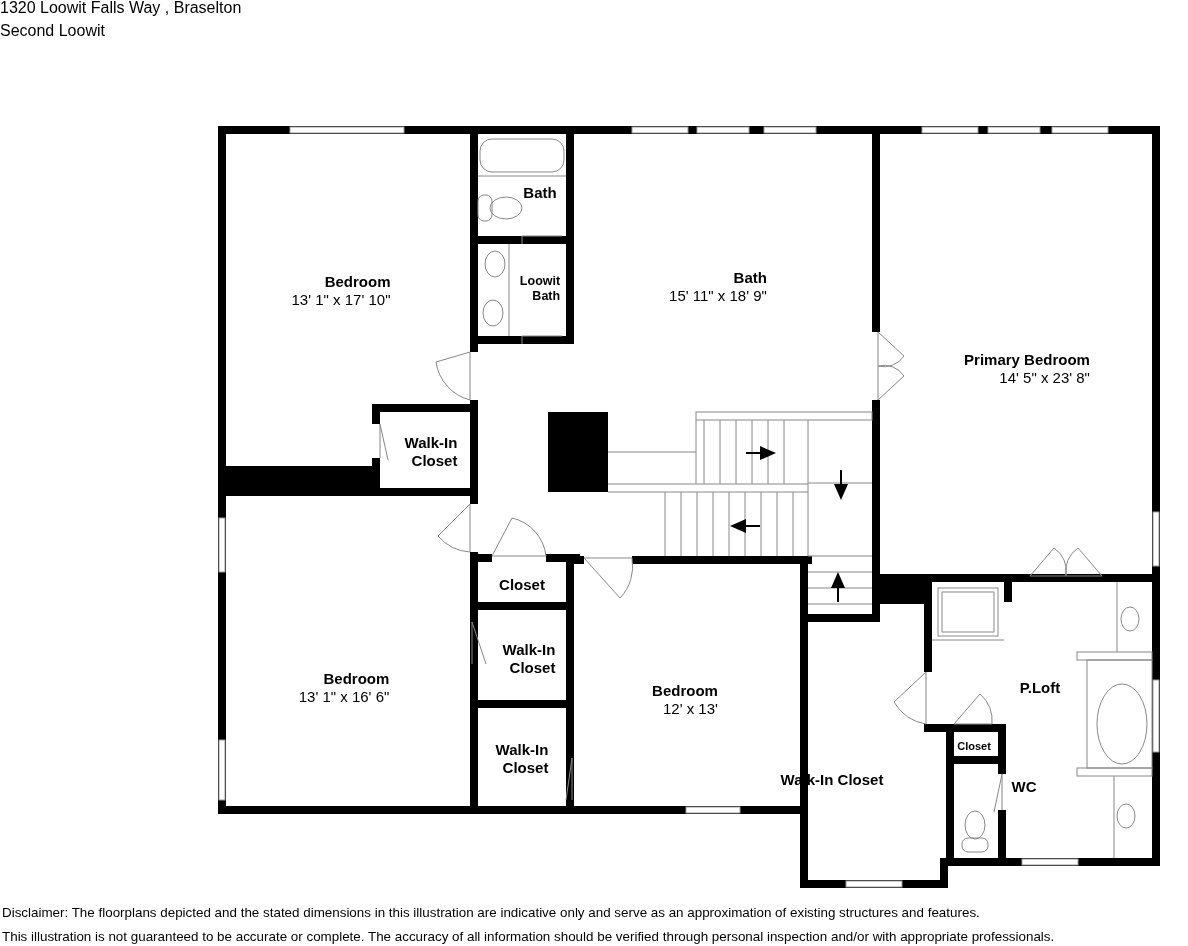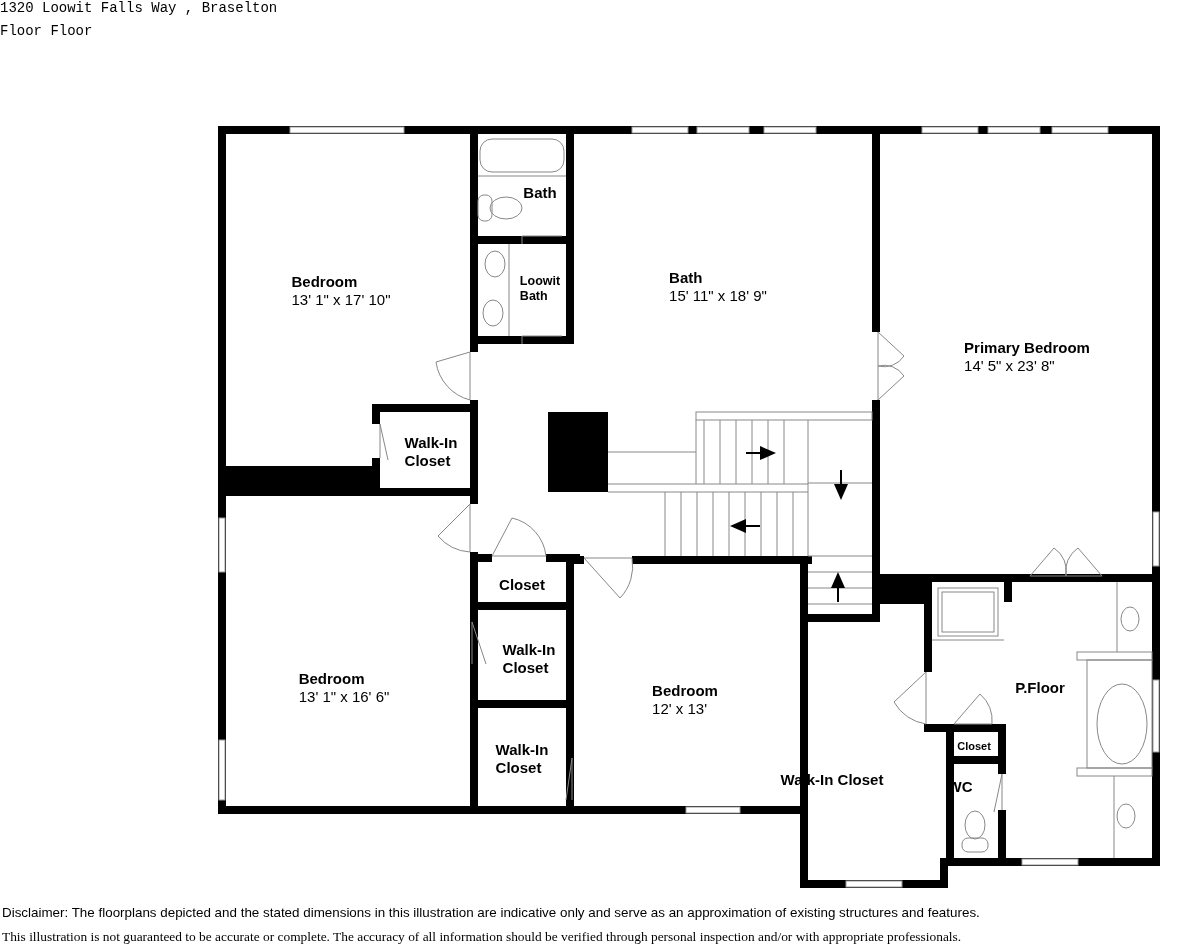--- a/index.html
+++ b/index.html
@@ -1,31 +1,31 @@
 <!DOCTYPE html>
 <html><head>
 <meta charset="utf-8">
 <style>
   html, body { margin: 0; padding: 0; background: #ffffff; }
   body { width: 1188px; height: 946px; position: relative; overflow: hidden;
          font-family: "Liberation Sans", sans-serif; color: #000; }
-  .hdr { position: absolute; left: 0; font-size: 14px; line-height: 16px; white-space: nowrap; font-family: Liberation Mono, monospace; }
+  .hdr { position: absolute; left: 0; font-size: 16px; line-height: 16px; white-space: nowrap; }
   .disc { position: absolute; left: 2px; font-size: 13.4px; line-height: 16px; white-space: nowrap; }
   svg.plan { position: absolute; left: 0; top: 0; }
-  .rl { position: absolute; text-align: left; white-space: nowrap; transform: translate(-50%, -50%); }
+  .rl { position: absolute; text-align: right; white-space: nowrap; transform: translate(-50%, -50%); }
   .rn { font-weight: bold; font-size: 15px; line-height: 18px; display: block; }
   .rn.sm { font-size: 12.5px; line-height: 15px; }
   .rn.xs { font-size: 11px; line-height: 13px; }
   .rd { font-size: 15px; line-height: 18px; display: block; }
 </style>
 </head>
 <body>
 
 <div class="hdr" style="top:0px;">1320 Loowit Falls Way , Braselton</div>
-<div class="hdr" style="top:23px;">Floor Floor</div>
+<div class="hdr" style="top:23px;">Second Loowit</div>
 
 <svg class="plan" width="1188" height="946" viewBox="0 0 1188 946">
 
   <g fill="#000">
 
     <rect x="218" y="126" width="942" height="8"></rect>
 
     <rect x="218" y="126" width="8" height="687"></rect>
 
     <rect x="1152" y="126" width="8" height="740"></rect>
@@ -207,21 +207,21 @@
   <span class="rn">Bath</span>
 </div>
 <div class="rl" style="left:540px; top:289px;">
   <span class="rn sm">Loowit</span>
   <span class="rn sm">Bath</span>
 </div>
 <div class="rl" style="left:718px; top:287px;">
   <span class="rn">Bath</span>
   <span class="rd">15' 11" x 18' 9"</span>
 </div>
-<div class="rl" style="left:1027px; top:357px;">
+<div class="rl" style="left:1027px; top:369px;">
   <span class="rn">Primary Bedroom</span>
   <span class="rd">14' 5" x 23' 8"</span>
 </div>
 <div class="rl" style="left:431px; top:452px;">
   <span class="rn">Walk-In</span>
   <span class="rn">Closet</span>
 </div>
 <div class="rl" style="left:344px; top:688px;">
   <span class="rn">Bedroom</span>
   <span class="rd">13' 1" x 16' 6"</span>
@@ -238,23 +238,23 @@
   <span class="rn">Closet</span>
 </div>
 <div class="rl" style="left:685px; top:700px;">
   <span class="rn">Bedroom</span>
   <span class="rd">12' x 13'</span>
 </div>
 <div class="rl" style="left:832px; top:780px;">
   <span class="rn">Walk-In Closet</span>
 </div>
 <div class="rl" style="left:1040px; top:688px;">
-  <span class="rn">P.Floor</span>
+  <span class="rn">P.Loft</span>
 </div>
 <div class="rl" style="left:974px; top:746px;">
   <span class="rn xs">Closet</span>
 </div>
-<div class="rl" style="left:960px; top:787px;">
+<div class="rl" style="left:1024px; top:787px;">
   <span class="rn">WC</span>
 </div>
 
 <div class="disc" style="top:905px;">Disclaimer: The floorplans depicted and the stated dimensions in this illustration are indicative only and serve as an approximation of existing structures and features.</div>
-<div class="disc" style="top:929px;font-family:Liberation Serif, serif;">This illustration is not guaranteed to be accurate or complete. The accuracy of all information should be verified through personal inspection and/or with appropriate professionals.</div>
+<div class="disc" style="top:929px;">This illustration is not guaranteed to be accurate or complete. The accuracy of all information should be verified through personal inspection and/or with appropriate professionals.</div>
 
 </body></html>

